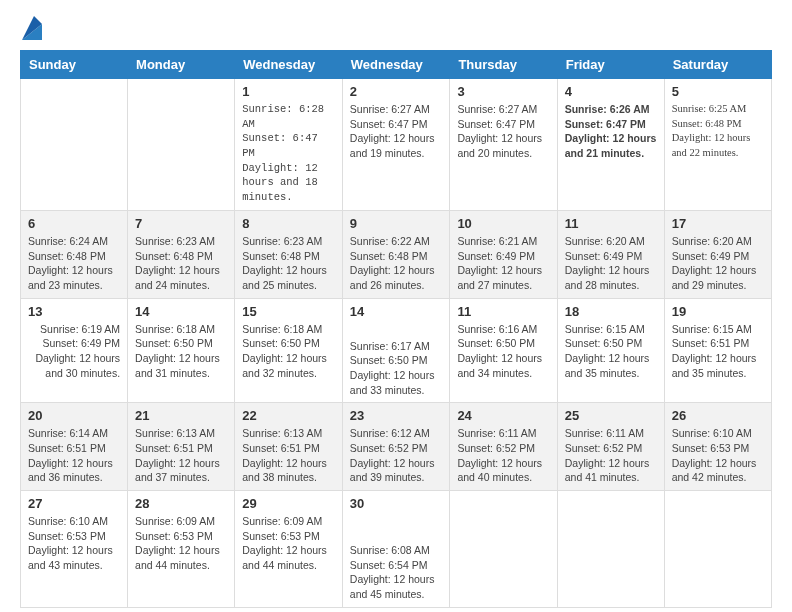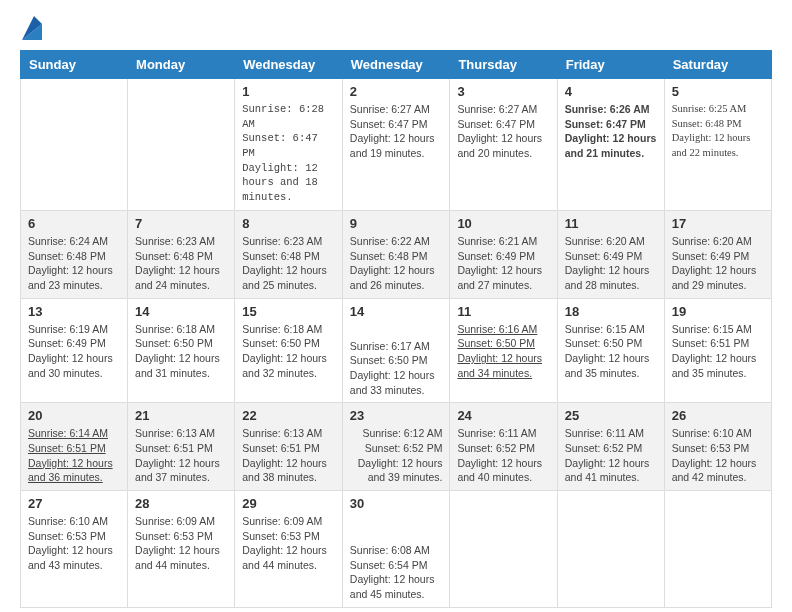--- a/index.html
+++ b/index.html
@@ -202,21 +202,21 @@
         <td>
           <div class="day-number">17</div>
           <div class="day-info" style="white-space: pre-line;">Sunrise: 6:20 AM
 Sunset: 6:49 PM
 Daylight: 12 hours and 29 minutes.</div>
         </td>
       </tr>
       <tr>
         <td>
           <div class="day-number">13</div>
-          <div class="day-info" style="white-space: pre-line;">Sunrise: 6:19 AM
+          <div class="day-info" style="white-space: pre-line; text-align: right;">Sunrise: 6:19 AM
 Sunset: 6:49 PM
 Daylight: 12 hours and 30 minutes.</div>
         </td>
         <td>
           <div class="day-number">14</div>
           <div class="day-info" style="white-space: pre-line;">Sunrise: 6:18 AM
 Sunset: 6:50 PM
 Daylight: 12 hours and 31 minutes.</div>
         </td>
         <td>
@@ -226,59 +226,59 @@
 Daylight: 12 hours and 32 minutes.</div>
         </td>
         <td>
           <div class="day-number">14</div>
           <div class="day-info" style="white-space: pre-line; margin-top: 20px;">Sunrise: 6:17 AM
 Sunset: 6:50 PM
 Daylight: 12 hours and 33 minutes.</div>
         </td>
         <td>
           <div class="day-number">11</div>
-          <div class="day-info" style="white-space: pre-line; text-decoration: underline;">Sunrise: 6:16 AM
+          <div class="day-info" style="white-space: pre-line;">Sunrise: 6:16 AM
 Sunset: 6:50 PM
 Daylight: 12 hours and 34 minutes.</div>
         </td>
         <td>
           <div class="day-number">18</div>
           <div class="day-info" style="white-space: pre-line;">Sunrise: 6:15 AM
 Sunset: 6:50 PM
 Daylight: 12 hours and 35 minutes.</div>
         </td>
         <td>
           <div class="day-number">19</div>
           <div class="day-info" style="white-space: pre-line;">Sunrise: 6:15 AM
 Sunset: 6:51 PM
 Daylight: 12 hours and 35 minutes.</div>
         </td>
       </tr>
       <tr>
         <td>
           <div class="day-number">20</div>
-          <div class="day-info" style="white-space: pre-line; text-decoration: underline;">Sunrise: 6:14 AM
+          <div class="day-info" style="white-space: pre-line;">Sunrise: 6:14 AM
 Sunset: 6:51 PM
 Daylight: 12 hours and 36 minutes.</div>
         </td>
         <td>
           <div class="day-number">21</div>
           <div class="day-info" style="white-space: pre-line;">Sunrise: 6:13 AM
 Sunset: 6:51 PM
 Daylight: 12 hours and 37 minutes.</div>
         </td>
         <td>
           <div class="day-number">22</div>
           <div class="day-info" style="white-space: pre-line;">Sunrise: 6:13 AM
 Sunset: 6:51 PM
 Daylight: 12 hours and 38 minutes.</div>
         </td>
         <td>
           <div class="day-number">23</div>
-          <div class="day-info" style="white-space: pre-line; text-align: right;">Sunrise: 6:12 AM
+          <div class="day-info" style="white-space: pre-line;">Sunrise: 6:12 AM
 Sunset: 6:52 PM
 Daylight: 12 hours and 39 minutes.</div>
         </td>
         <td>
           <div class="day-number">24</div>
           <div class="day-info" style="white-space: pre-line;">Sunrise: 6:11 AM
 Sunset: 6:52 PM
 Daylight: 12 hours and 40 minutes.</div>
         </td>
         <td>

